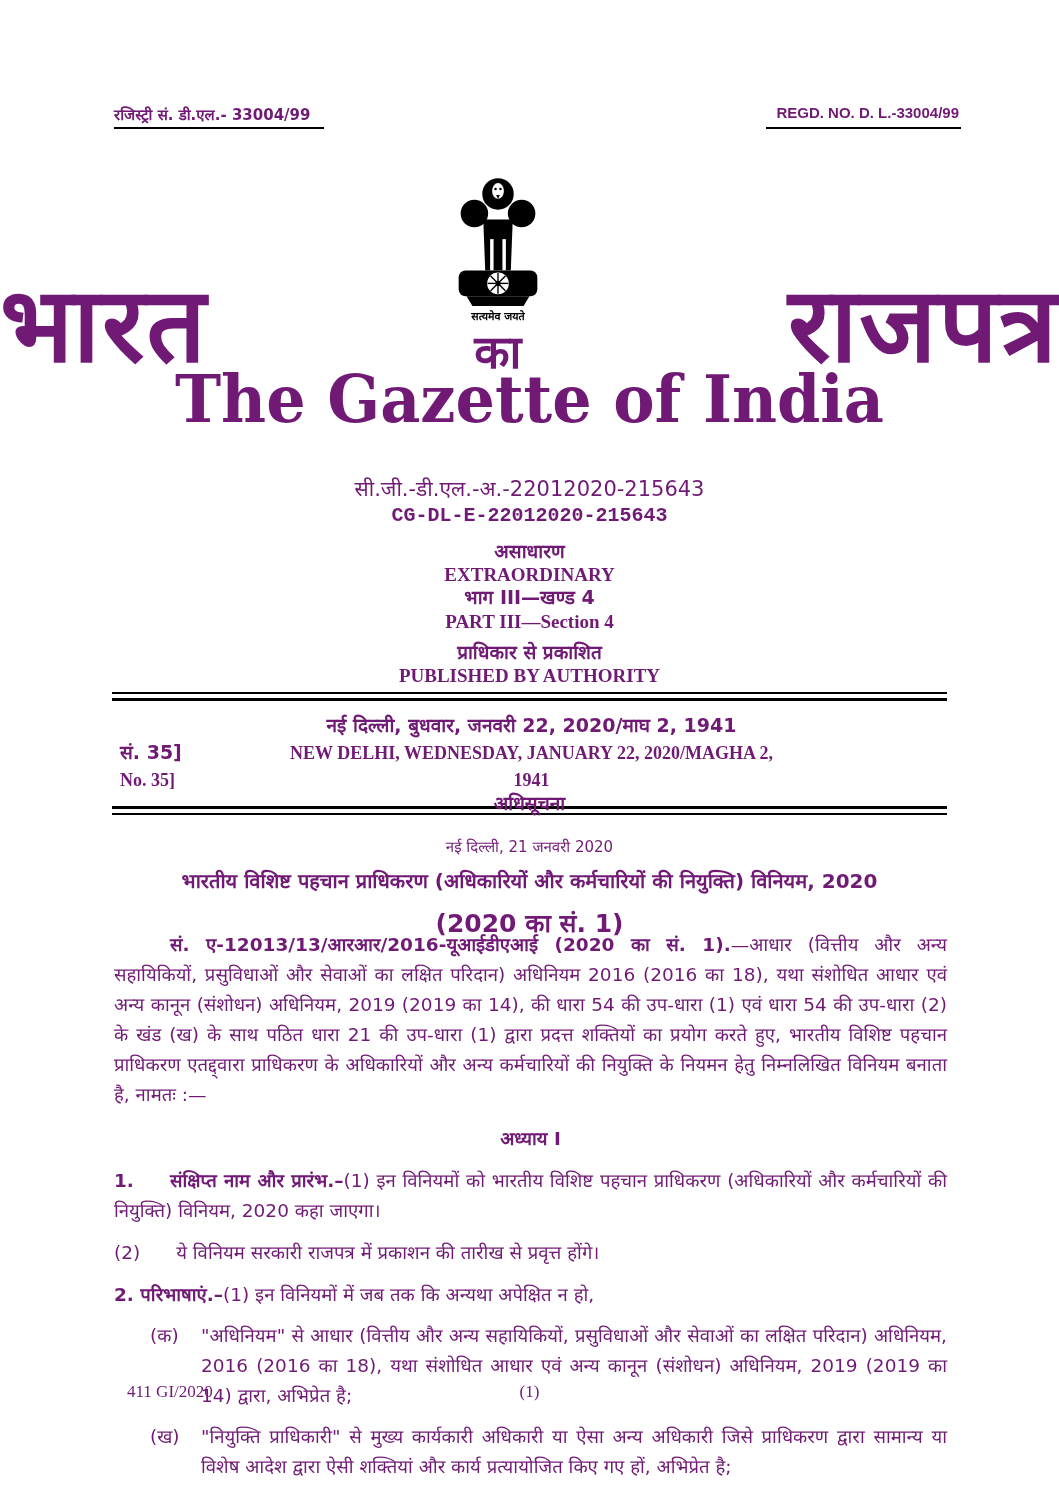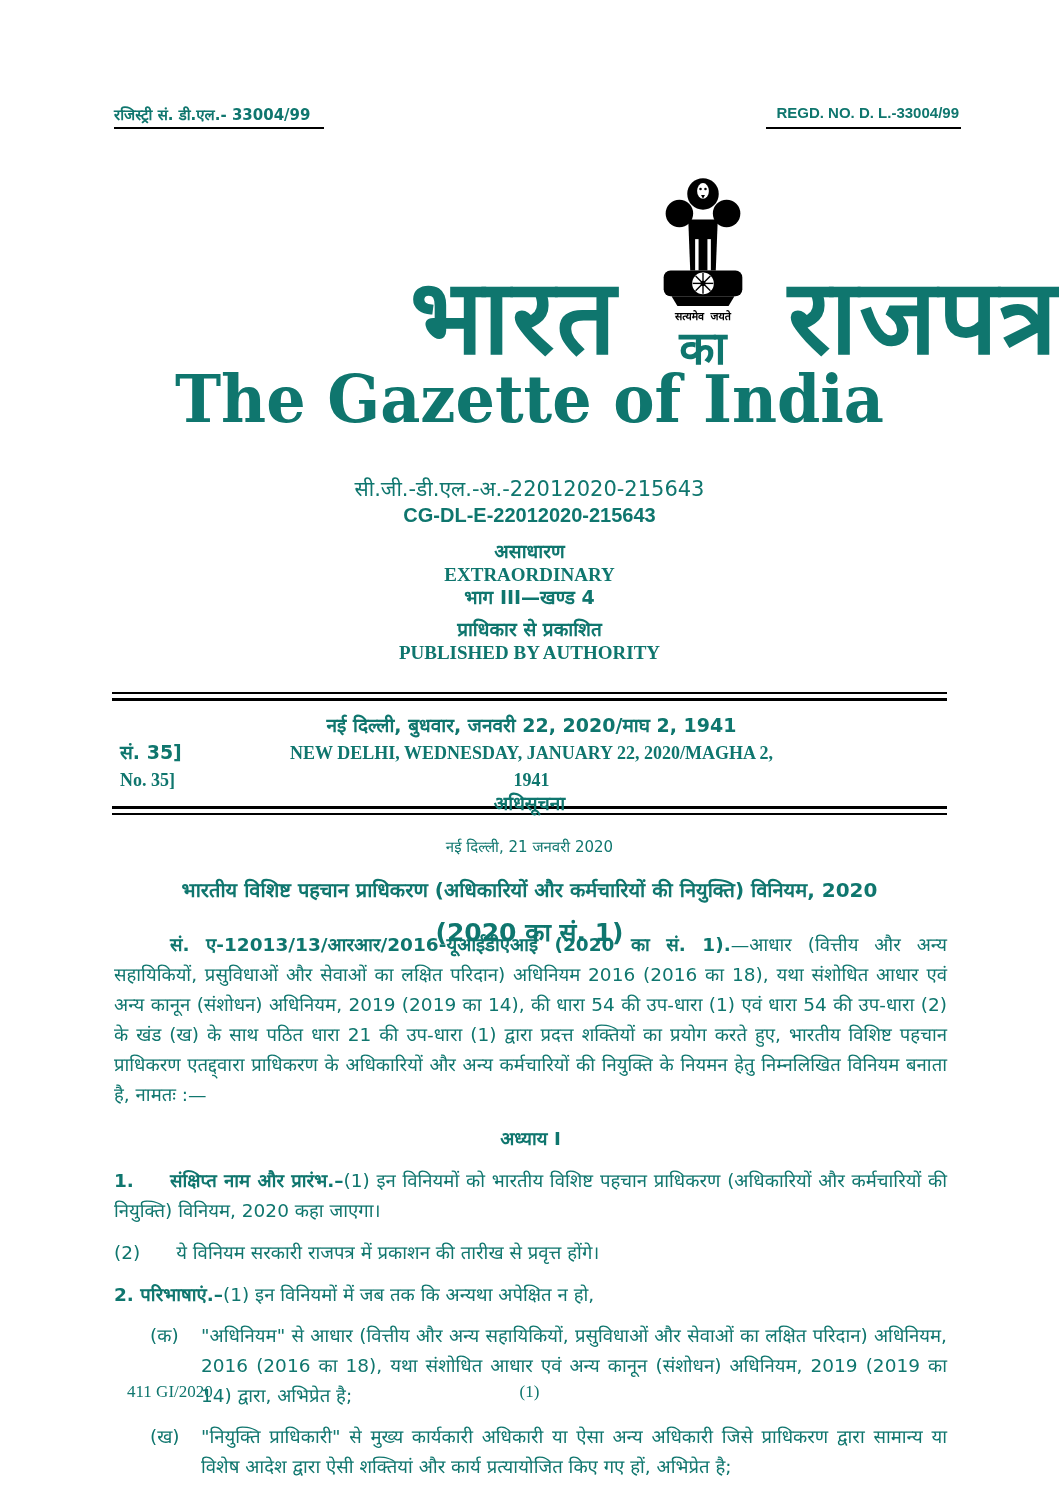--- a/index.html
+++ b/index.html
@@ -1,59 +1,59 @@
 <!DOCTYPE html>
 <html lang="hi"><head>
 <meta charset="utf-8">
 <style>
   html,body { margin:0; padding:0; background:#888; }
   .page {
     position:relative;
     width:1059px; height:1496px;
     margin:0 auto;
     background:#ffffff;
-    color:#0f766e;
+    color:#701a75;
     font-family:"DejaVu Sans", sans-serif;
     overflow:hidden;
     box-sizing:border-box;
   }
   .b { font-weight:bold; }
 
   
   .top-row {
     position:absolute; top:104px; left:114px; right:98px;
     display:flex; justify-content:space-between;
     font-size:15px; font-weight:bold;
   }
   .reg-hi { border-bottom:2.5px solid #000; padding:0 14px 3px 0; }
   .reg-en { font-family:"Liberation Sans","DejaVu Sans",sans-serif; border-bottom:2.5px solid #000; padding:0 2px 3px 10px; }
 
   
   .masthead {
     position:absolute; top:168px; left:0; right:0;
-    display:flex; justify-content:flex-end; align-items:flex-end; gap:26px;font-family:Liberation Mono, monospace;
+    display:flex; justify-content:space-between; align-items:flex-end; gap:26px;
   }
   .m-word { font-size:104px; line-height:0.9; font-weight:bold; letter-spacing:2px; padding-bottom:2px; }
   .m-center { display:flex; flex-direction:column; align-items:center; }
   .m-ka { font-size:46px; font-weight:bold; line-height:1; margin-top:3px; }
   .emblem { display:block; }
 
   .gazette-en {
     position:absolute; top:366px; left:0; right:0;
     text-align:center;
     font-family:"DejaVu Serif","Liberation Serif",serif;
     font-weight:bold; font-size:62px; line-height:1.1;
     transform:scaleY(1.05);
     white-space:nowrap;
   }
 
   
   .codes { position:absolute; top:474px; left:0; right:0; text-align:center; }
   .code-hi { font-size:21px; }
-  .code-en { font-size:20px; font-weight:bold; font-family:Liberation Sans, sans-serif; margin-top:2px; }
+  .code-en { font-size:20px; font-weight:bold; font-family:Liberation Mono, monospace; margin-top:2px; }
 
   .issue { position:absolute; top:540px; left:0; right:0; text-align:center; line-height:1.22; }
   .issue .hi { font-size:19px; font-weight:bold; }
   .issue .en { font-size:19px; font-weight:bold; font-family:"Liberation Serif","DejaVu Serif",serif; }
   .issue .gap { height:8px; }
 
   
   .band { position:absolute; top:692px; left:112px; right:112px; }
   .rule-a { height:4px; border-top:2px solid #000; border-bottom:3px solid #000; }
   .rule-b { height:4px; border-top:3px solid #000; border-bottom:2px solid #000; }
@@ -63,21 +63,21 @@
   .band-left .en { font-size:18px; font-weight:bold; font-family:"Liberation Serif","DejaVu Serif",serif; }
   .band-center { flex:1; text-align:center; line-height:1.5; padding-right:150px; }
   .band-center .hi { font-size:19px; font-weight:bold; }
   .band-center .en { font-size:18px; font-weight:bold; font-family:"Liberation Serif","DejaVu Serif",serif; }
 
   
   .notice { position:absolute; top:790px; left:114px; right:114px; text-align:center; }
   .n-org   { font-size:19px; font-weight:bold; }
   .n-type  { font-size:19px; font-weight:bold; }
   .n-place { font-size:15px; margin-top:20px; }
-  .n-title { font-size:20px; font-weight:bold; margin-top:20px; }
+  .n-title { font-size:20px; font-weight:bold; margin-top:11px; }
   .n-num   { font-size:25px; font-weight:bold; margin-top:11px; }
 
   
   .bodytext { position:absolute; top:930px; left:114px; right:112px; font-size:18.5px; line-height:1.62; }
   .para1 { text-align:justify; text-indent:56px; margin:0; }
   .chapter { text-align:center; font-weight:bold; margin-top:14px; }
   .chapter-sub { text-align:center; font-weight:bold; margin-top:12px; }
   .item { text-align:justify; margin:12px 0 0 0; }
   .item .no { padding-right:36px; }
   .def { display:flex; margin:11px 0 0 36px; }
@@ -141,20 +141,21 @@
 
   <div class="codes">
     <div class="code-hi">सी.जी.-डी.एल.-अ.-22012020-215643</div>
     <div class="code-en">CG-DL-E-22012020-215643</div>
   </div>
 
   <div class="issue">
     <div class="hi">असाधारण</div>
     <div class="en">EXTRAORDINARY</div>
     <div class="hi">भाग III—खण्ड 4</div>
+    <div class="en">PART III—Section 4</div>
     <div class="gap"></div>
     <div class="hi">प्राधिकार से प्रकाशित</div>
     <div class="en">PUBLISHED BY AUTHORITY</div>
   </div>
 
   <div class="band">
     <div class="rule-a"></div>
     <div class="band-inner">
       <div class="band-left">
         <div class="hi">सं.   35]</div>

